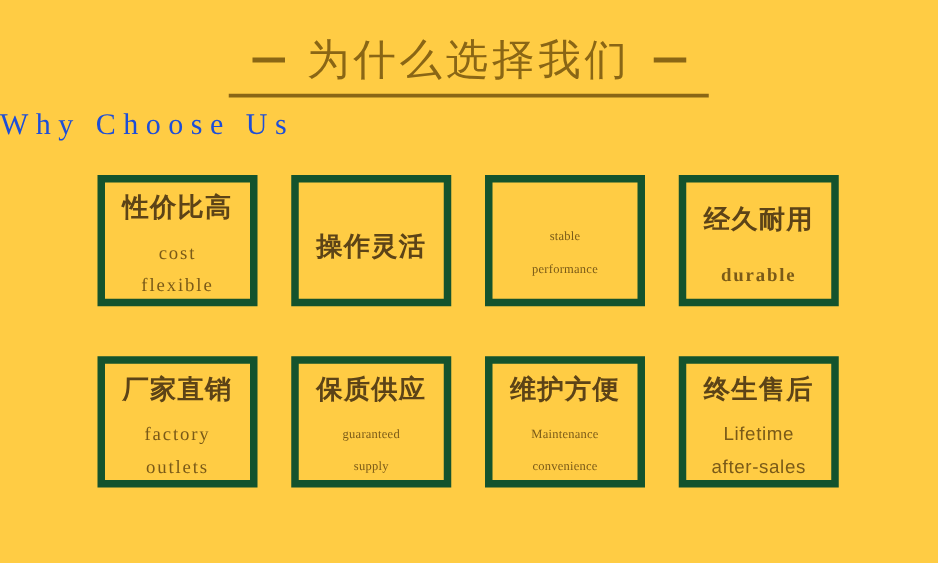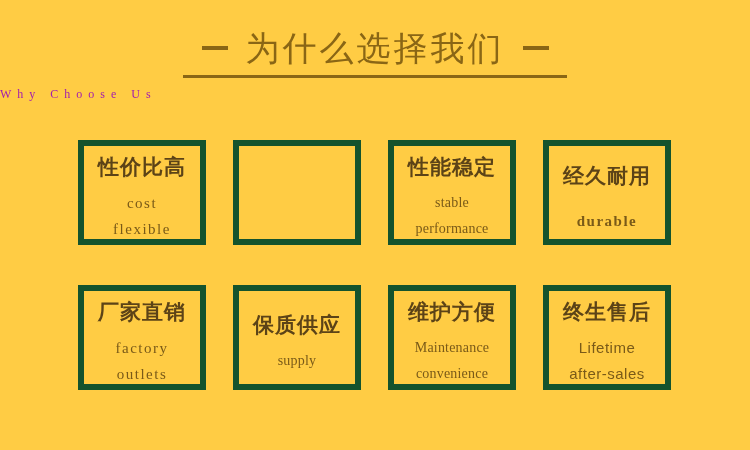--- a/index.html
+++ b/index.html
@@ -51,23 +51,23 @@
     white-space: nowrap;
   }
   #title-underline {
     width: 384px;
     height: 3px;
     background: #8A6615;
     margin: 5px auto 0 auto;
   }
   #subtitle {
     font-family: "Liberation Serif", serif;
-    font-size: 12px;
+    font-size: 24px;
     font-weight: 400;
-    color: #a21caf;
+    color: #1d4ed8;
     letter-spacing: 6px;
     margin-top: 9px;
     white-space: nowrap;
   }
 
   
   #features {
     position: absolute;
     left: 78px;
     top: 140px;
@@ -116,21 +116,21 @@
     margin-top: 19px;
     font-weight: bold;
   }
   .feature-card.sans .feature-en {
     font-family: "Liberation Sans", sans-serif;
     letter-spacing: 0.5px;
     font-size: 15px;
   }
   .feature-card.tight .feature-en {
     letter-spacing: 0.2px;
-    font-size: 14px;
+    font-size: 10px;
   }
 </style>
 </head>
 <body>
 
 <div id="banner">
 
   <div id="header">
     <div id="title-row">
       <span class="title-dash"></span>
@@ -145,24 +145,24 @@
 
     <div class="feature-card">
       <div class="feature-cn">性价比高</div>
       <div class="feature-en">
         <span class="en-line">cost</span>
         <span class="en-line">flexible</span>
       </div>
     </div>
 
     <div class="feature-card">
+      <div class="feature-cn">操作灵活</div>
     </div>
 
     <div class="feature-card tight">
-      <div class="feature-cn">性能稳定</div>
       <div class="feature-en">
         <span class="en-line">stable</span>
         <span class="en-line">performance</span>
       </div>
     </div>
 
     <div class="feature-card single-line">
       <div class="feature-cn">经久耐用</div>
       <div class="feature-en">
         <span class="en-line">durable</span>
@@ -173,20 +173,21 @@
       <div class="feature-cn">厂家直销</div>
       <div class="feature-en">
         <span class="en-line">factory</span>
         <span class="en-line">outlets</span>
       </div>
     </div>
 
     <div class="feature-card tight">
       <div class="feature-cn">保质供应</div>
       <div class="feature-en">
+        <span class="en-line">guaranteed</span>
         <span class="en-line">supply</span>
       </div>
     </div>
 
     <div class="feature-card tight">
       <div class="feature-cn">维护方便</div>
       <div class="feature-en">
         <span class="en-line">Maintenance</span>
         <span class="en-line">convenience</span>
       </div>

